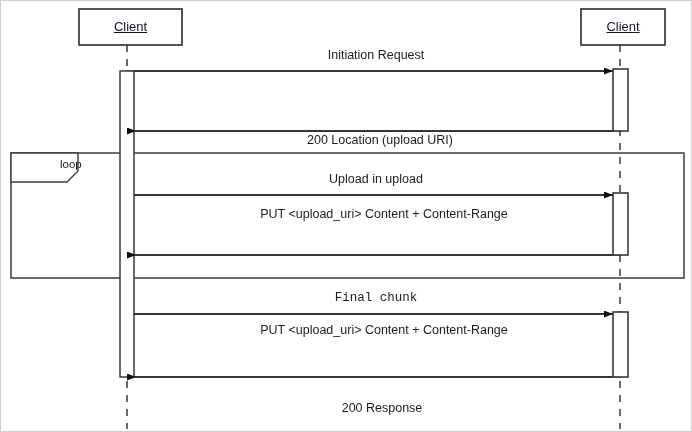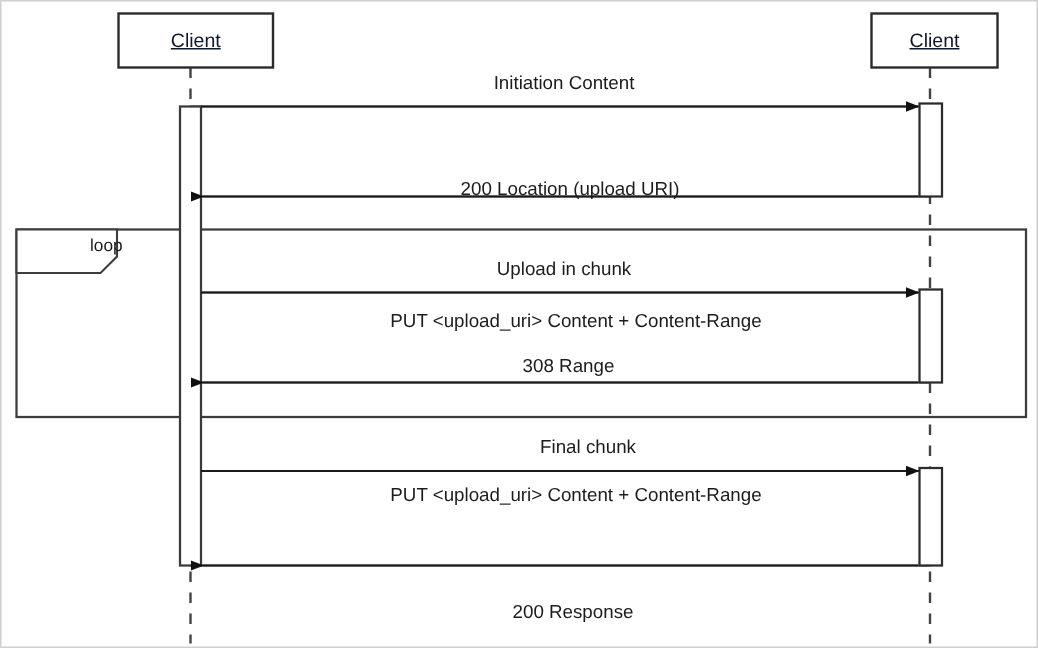--- a/index.html
+++ b/index.html
@@ -108,30 +108,29 @@
 
     <line x1="611" y1="376" x2="134" y2="376" stroke="#1a1a1a" stroke-width="1.4" marker-end="url(#arrowhead-left)"></line>
   </svg>
 
   <div class="participant-label" style="left:78px; top:19px; width:103px;">Client</div>
 
   <div class="participant-label" style="left:580px; top:19px; width:84px;">Client</div>
 
   <div class="frame-tag" style="left:15px; top:158px;margin-left:44px;">loop</div>
 
-  <div class="msg-label" style="left:175px; top:48px; width:400px;">Initiation Content</div>
+  <div class="msg-label" style="left:175px; top:48px; width:400px;">Initiation Request</div>
 
 
-  <div class="msg-label" style="left:179px; top:119px; width:400px;">200 Location (upload URI)</div>
+  <div class="msg-label" style="left:179px; top:133px; width:400px;">200 Location (upload URI)</div>
 
-  <div class="msg-label" style="left:175px; top:172px; width:400px;">Upload in chunk</div>
+  <div class="msg-label" style="left:175px; top:172px; width:400px;">Upload in upload</div>
 
   <div class="msg-label" style="left:183px; top:207px; width:400px;">PUT &lt;upload_uri&gt; Content + Content-Range</div>
 
-  <div class="msg-label" style="left:178px; top:237px; width:400px;">308 Range</div>
 
-  <div class="msg-label" style="left:191px; top:291px; width:400px;">Final chunk</div>
+  <div class="msg-label" style="left:175px; top:291px; width:400px;font-family:Liberation Mono, monospace;">Final chunk</div>
 
   <div class="msg-label" style="left:183px; top:323px; width:400px;">PUT &lt;upload_uri&gt; Content + Content-Range</div>
 
   <div class="msg-label" style="left:181px; top:355px; width:400px;margin-top:46px;">200 Response</div>
 
 </div>
 
 </body></html>

